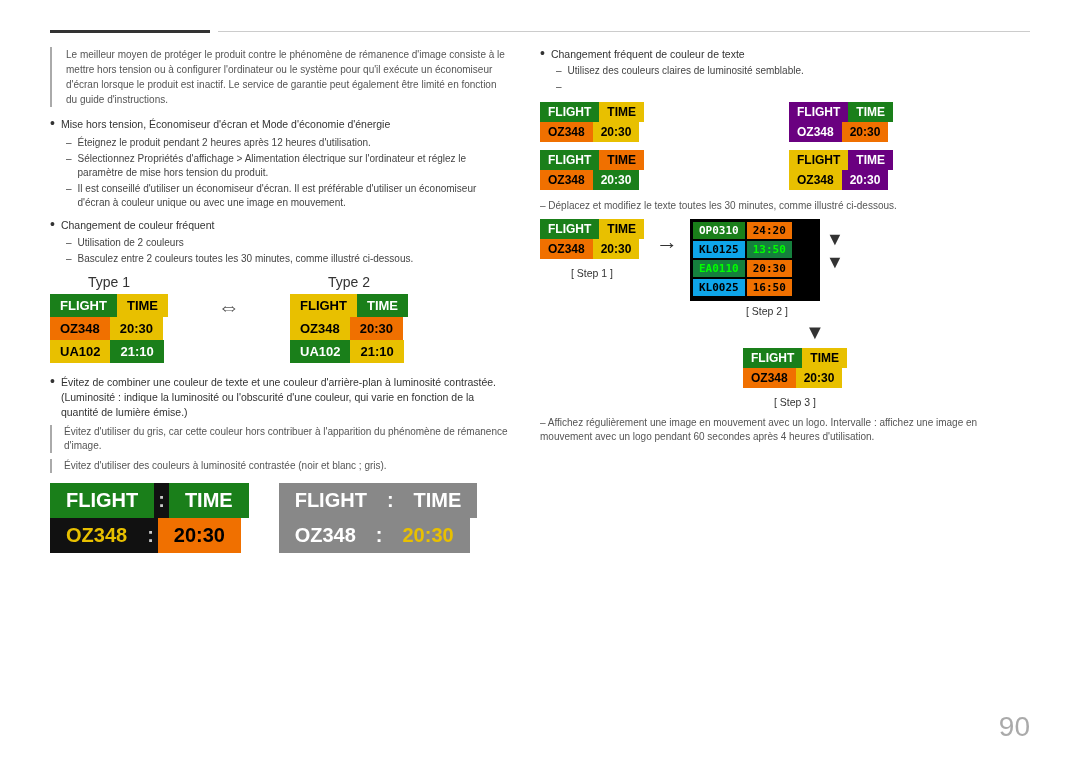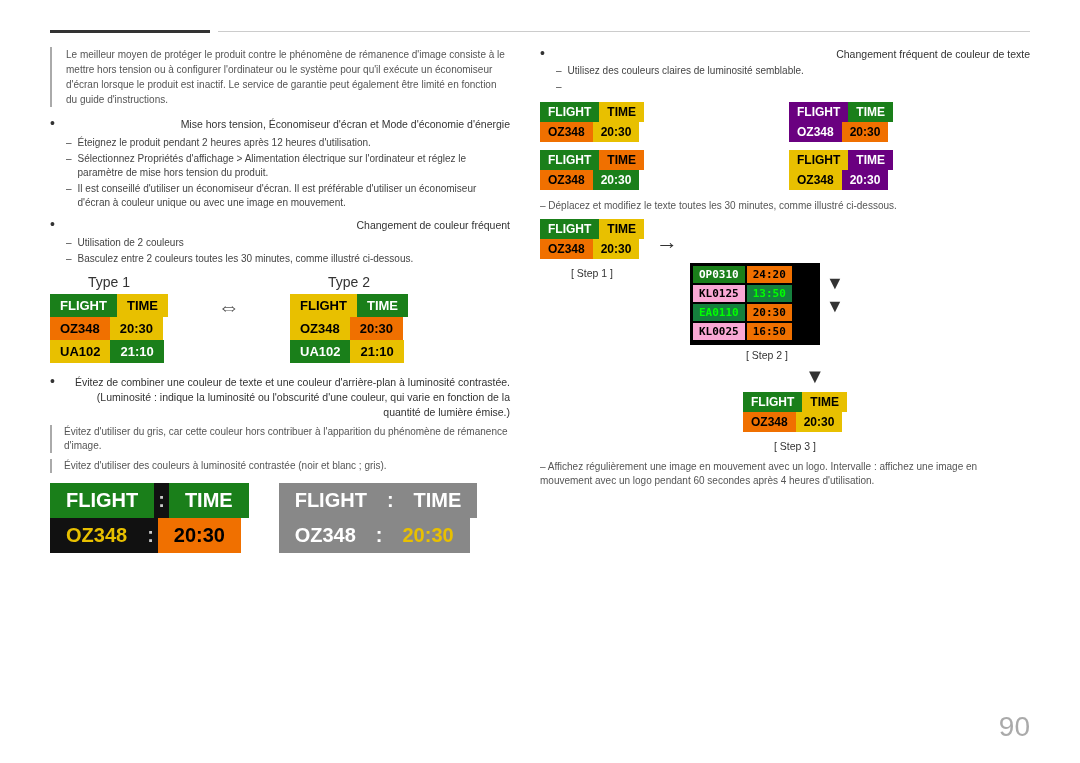--- a/index.html
+++ b/index.html
@@ -78,21 +78,21 @@
       margin-bottom: 4px;
       display: flex;
       align-items: flex-start;
       gap: 6px;
     }
     .bullet-item .bullet-dot {
       font-size: 14px;
       line-height: 1;
       margin-top: -1px;
     }
-    .bullet-text { flex: 1; line-height: 1.4; text-align: right; }
+    .bullet-text { flex: 1; line-height: 1.4; }
 
     .sub-bullet {
       font-size: 10px;
       color: #444;
       padding-left: 16px;
       line-height: 1.4;
       margin-bottom: 2px;
       display: flex;
       gap: 6px;
     }
@@ -216,21 +216,21 @@
       gap: 2px;
       margin-bottom: 2px;
     }
     .scell {
       padding: 2px 6px;
       font-weight: bold;
       font-size: 11px;
     }
     .s-green { background: #1a7f1a; color: #fff; }
     .s-orange { background: #f07000; color: #000; }
-    .s-yellow { background: #f9a8d4; color: #000; }
+    .s-yellow { background: #0ea5e9; color: #000; }
 
     
     .bottom-section {
       display: flex;
       gap: 30px;
       margin-top: 10px;
       align-items: flex-start;
     }
 
     .big-flight {
@@ -496,21 +496,21 @@
               <span class="mcell m-orange-bg">OZ348</span>
               <span class="mcell m-yellow-bg">20:30</span>
             </div>
           </div>
           <div class="step-label">[ Step 1 ]</div>
         </div>
 
         <div class="arrow-right">→</div>
 
         <div style="display:flex; flex-direction:column; align-items:flex-start;">
-          <div style="display:flex; gap:6px; align-items:flex-start;margin-top:44px;">
+          <div style="display:flex; gap:6px; align-items:flex-start;">
 
             <div class="scroll-display" style="background:#000; padding:3px; min-width:130px;">
               <div class="scroll-row">
                 <span class="scell s-green">OP0310</span>
                 <span class="scell s-orange">24:20</span>
               </div>
               <div class="scroll-row">
                 <span class="scell s-yellow">KL0125</span>
                 <span class="scell" style="background:#15803d; color:#0f0;">13:50</span>
               </div>

